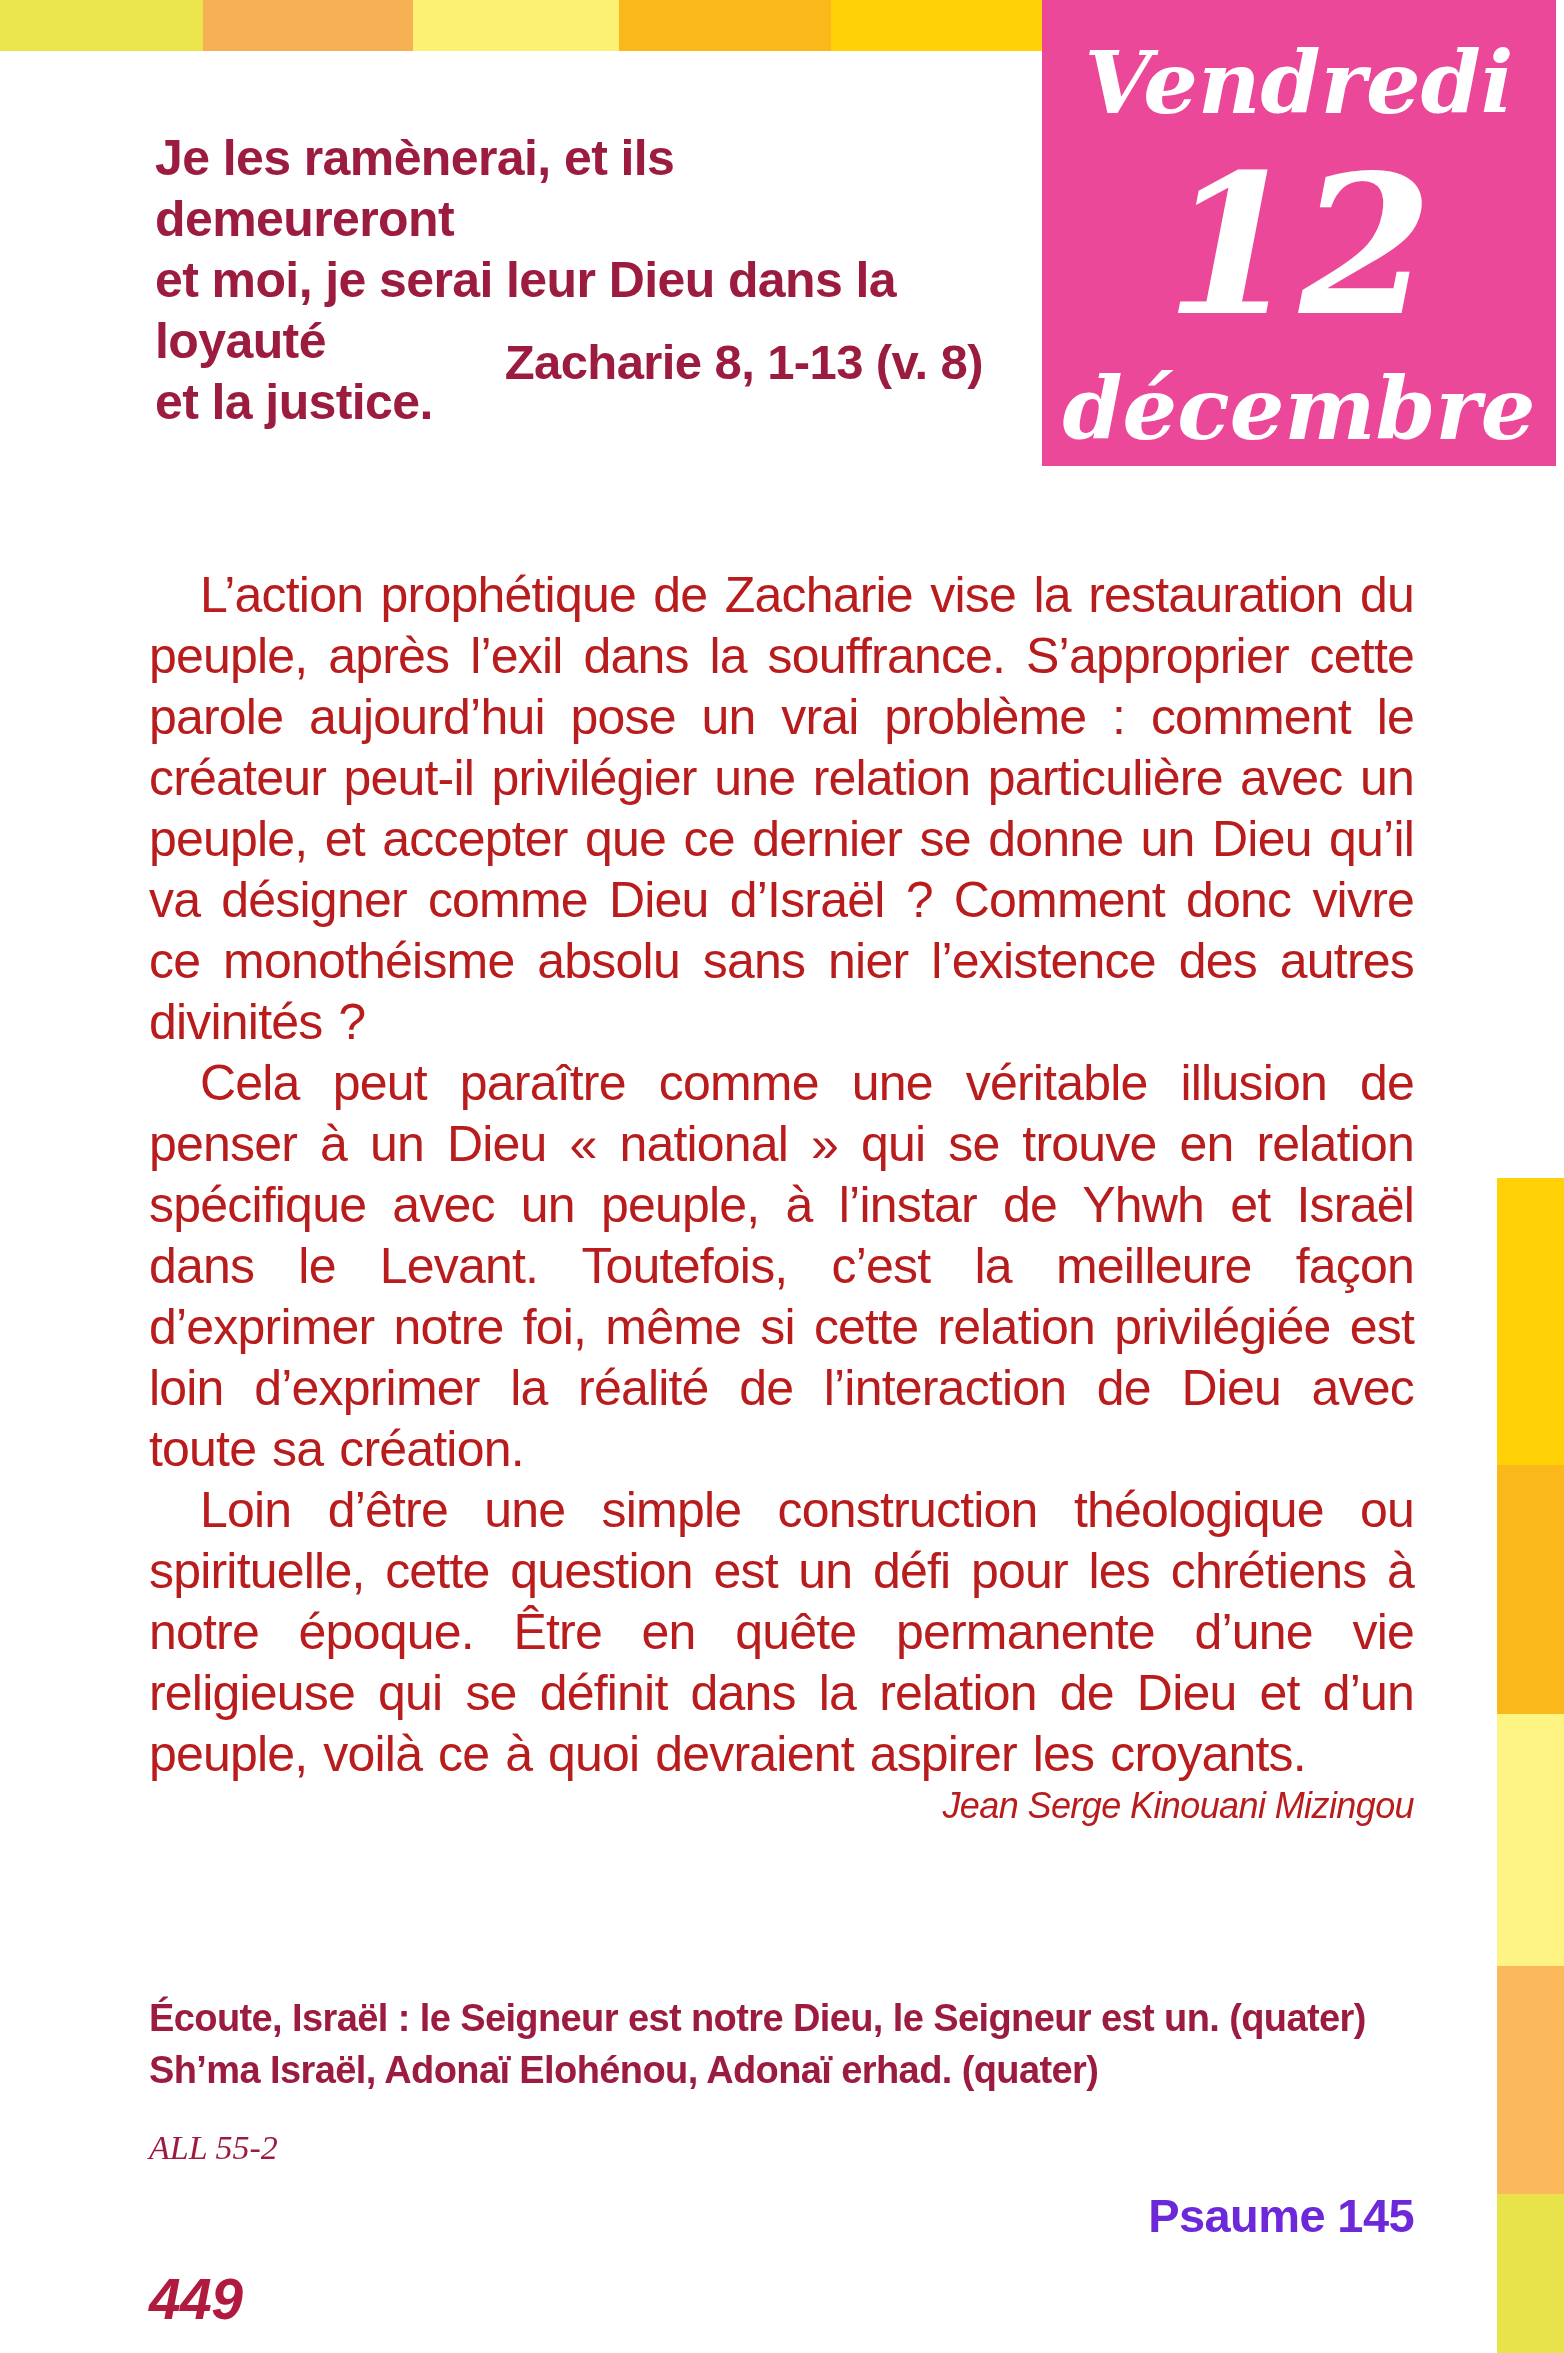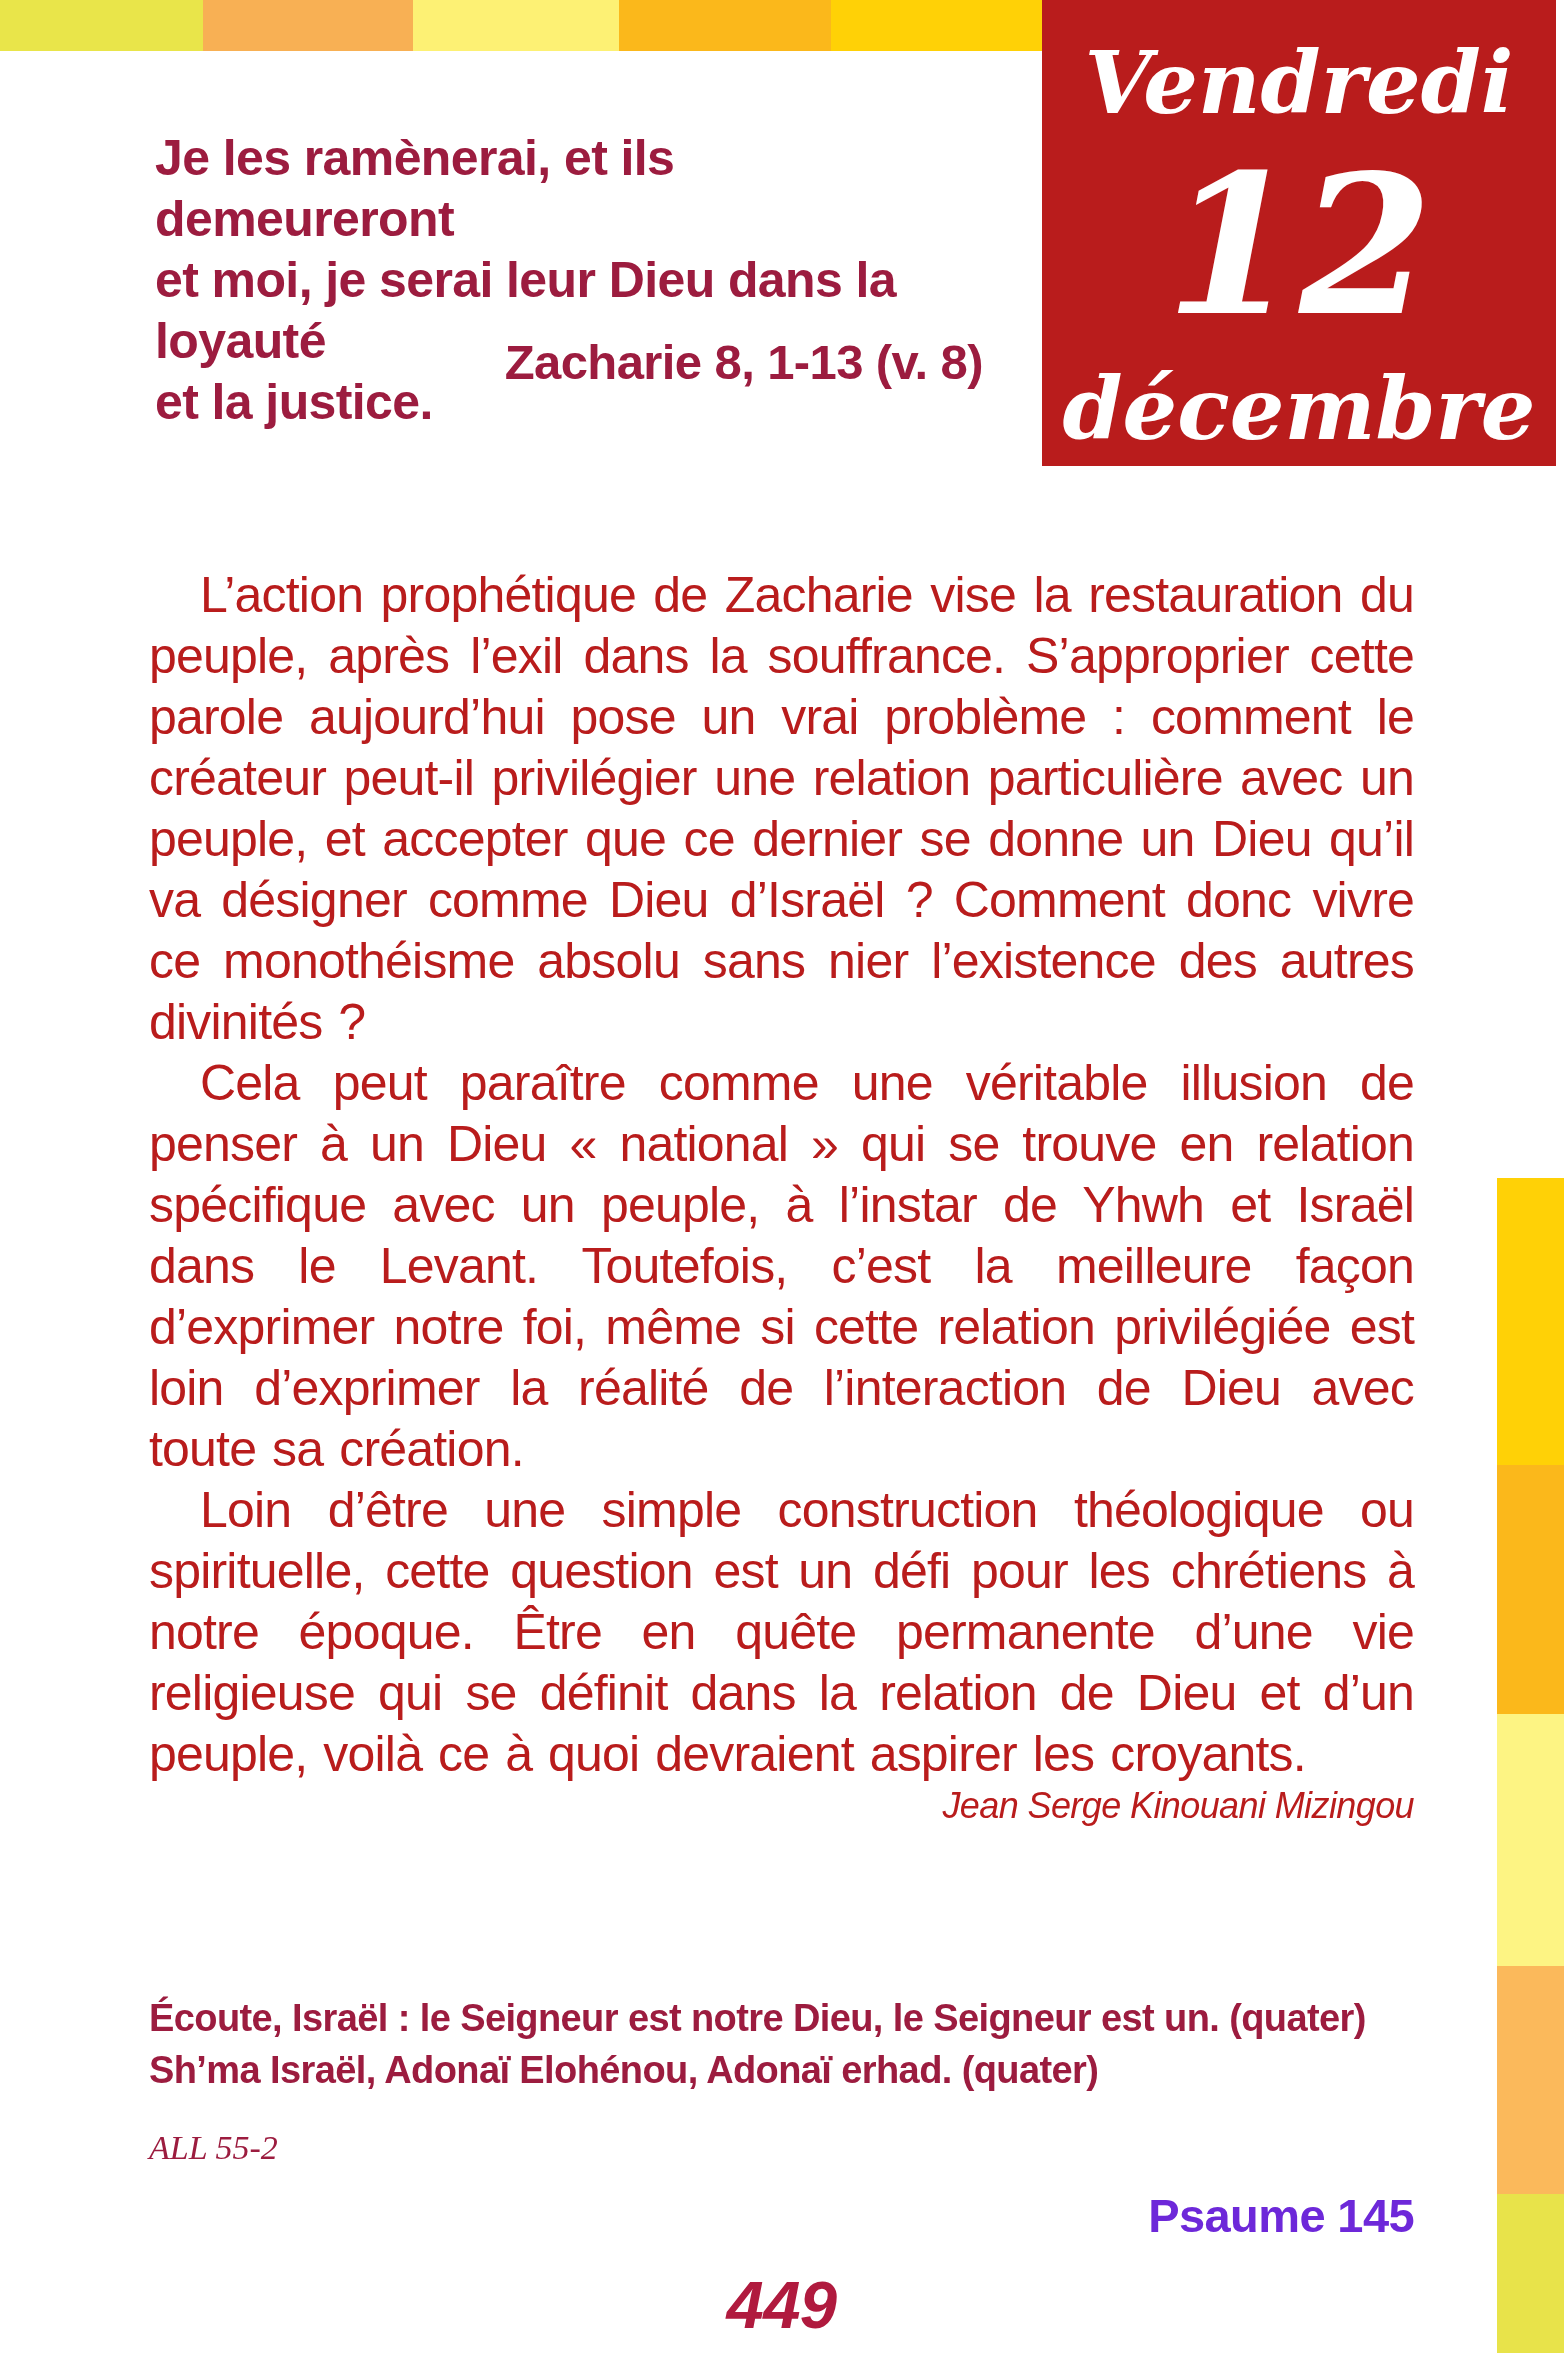--- a/index.html
+++ b/index.html
@@ -58,38 +58,38 @@
   .song-source{
     position:absolute;left:149px;top:2129px;
     font-size:34px;font-style:italic;letter-spacing:0;font-family:Liberation Serif, serif;
   }
 
   .psalm{
     position:absolute;left:149px;top:2188px;width:1265px;text-align:right;
     font-size:47px;font-weight:bold;letter-spacing:-0.6px;
   }
   .page-number{
-    position:absolute;left:149px;top:2266px;width:1265px;text-align:center;
-    font-size:67px;font-weight:bold;font-style:italic;letter-spacing:-0.6px;
+    position:absolute;left:149px;top:2266px;width:1265px;text-align:left;
+    font-size:57px;font-weight:bold;font-style:italic;letter-spacing:-0.6px;
   }
 </style>
 </head>
 <body>
 
 <div class="page">
 
   <div class="top-strip">
       <div class="band" style="background: rgb(233, 229, 74); width: 203px;"></div>
       <div class="band" style="background: rgb(248, 176, 84); width: 210px;"></div>
       <div class="band" style="background: rgb(253, 241, 116); width: 207px;"></div>
       <div class="band" style="background: rgb(251, 184, 27); width: 212px;"></div>
       <div class="band" style="background: rgb(255, 209, 6); width: 211px;"></div>
     </div>
 
-  <div class="date-box" style="background: #b91c1c;">
+  <div class="date-box" style="background: #ec4899;">
     <div class="date-weekday">Vendredi</div>
     <div class="date-day">12</div>
     <div class="date-month">décembre</div>
   </div>
 
   <div class="verse" style="color: rgb(156, 28, 63);">
     <div>Je les ramènerai, et ils demeureront</div>
     <div>et moi, je serai leur Dieu dans la loyauté</div>
     <div>et la justice.</div>
   </div>

